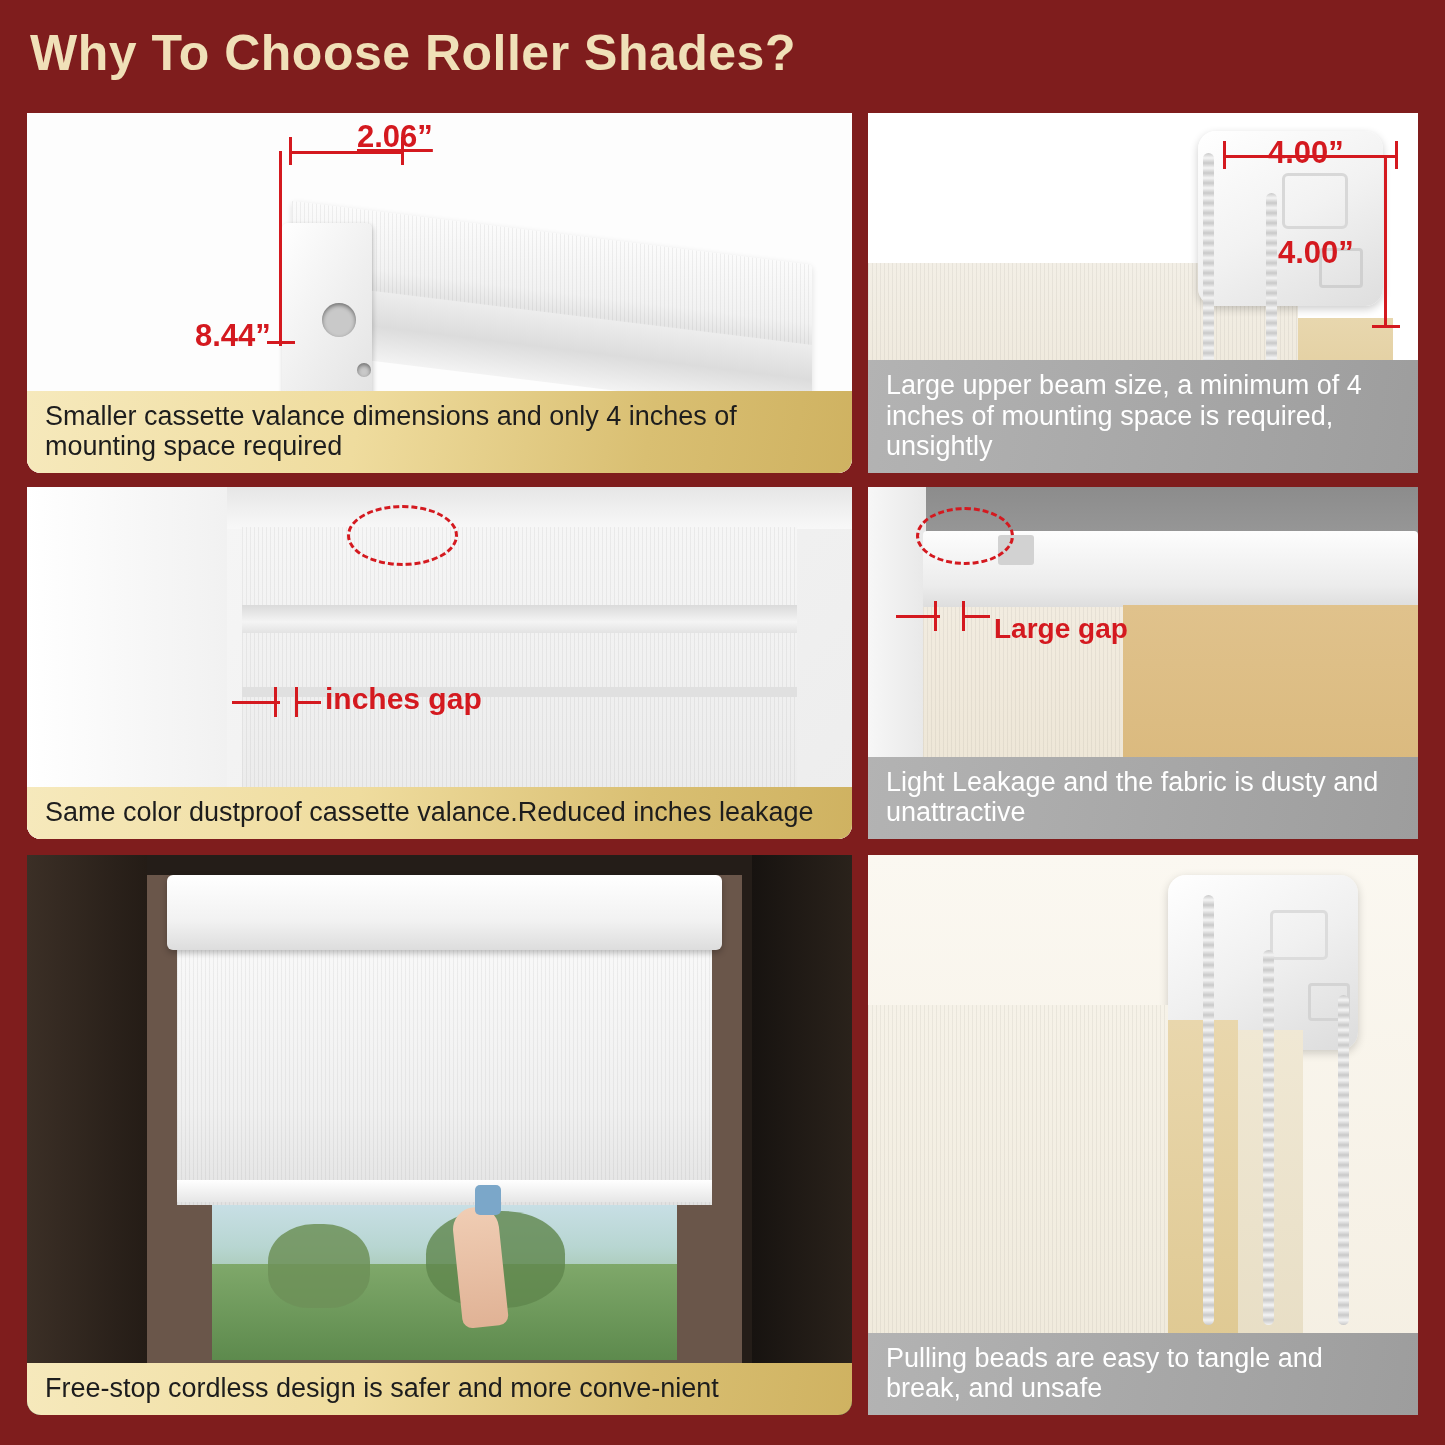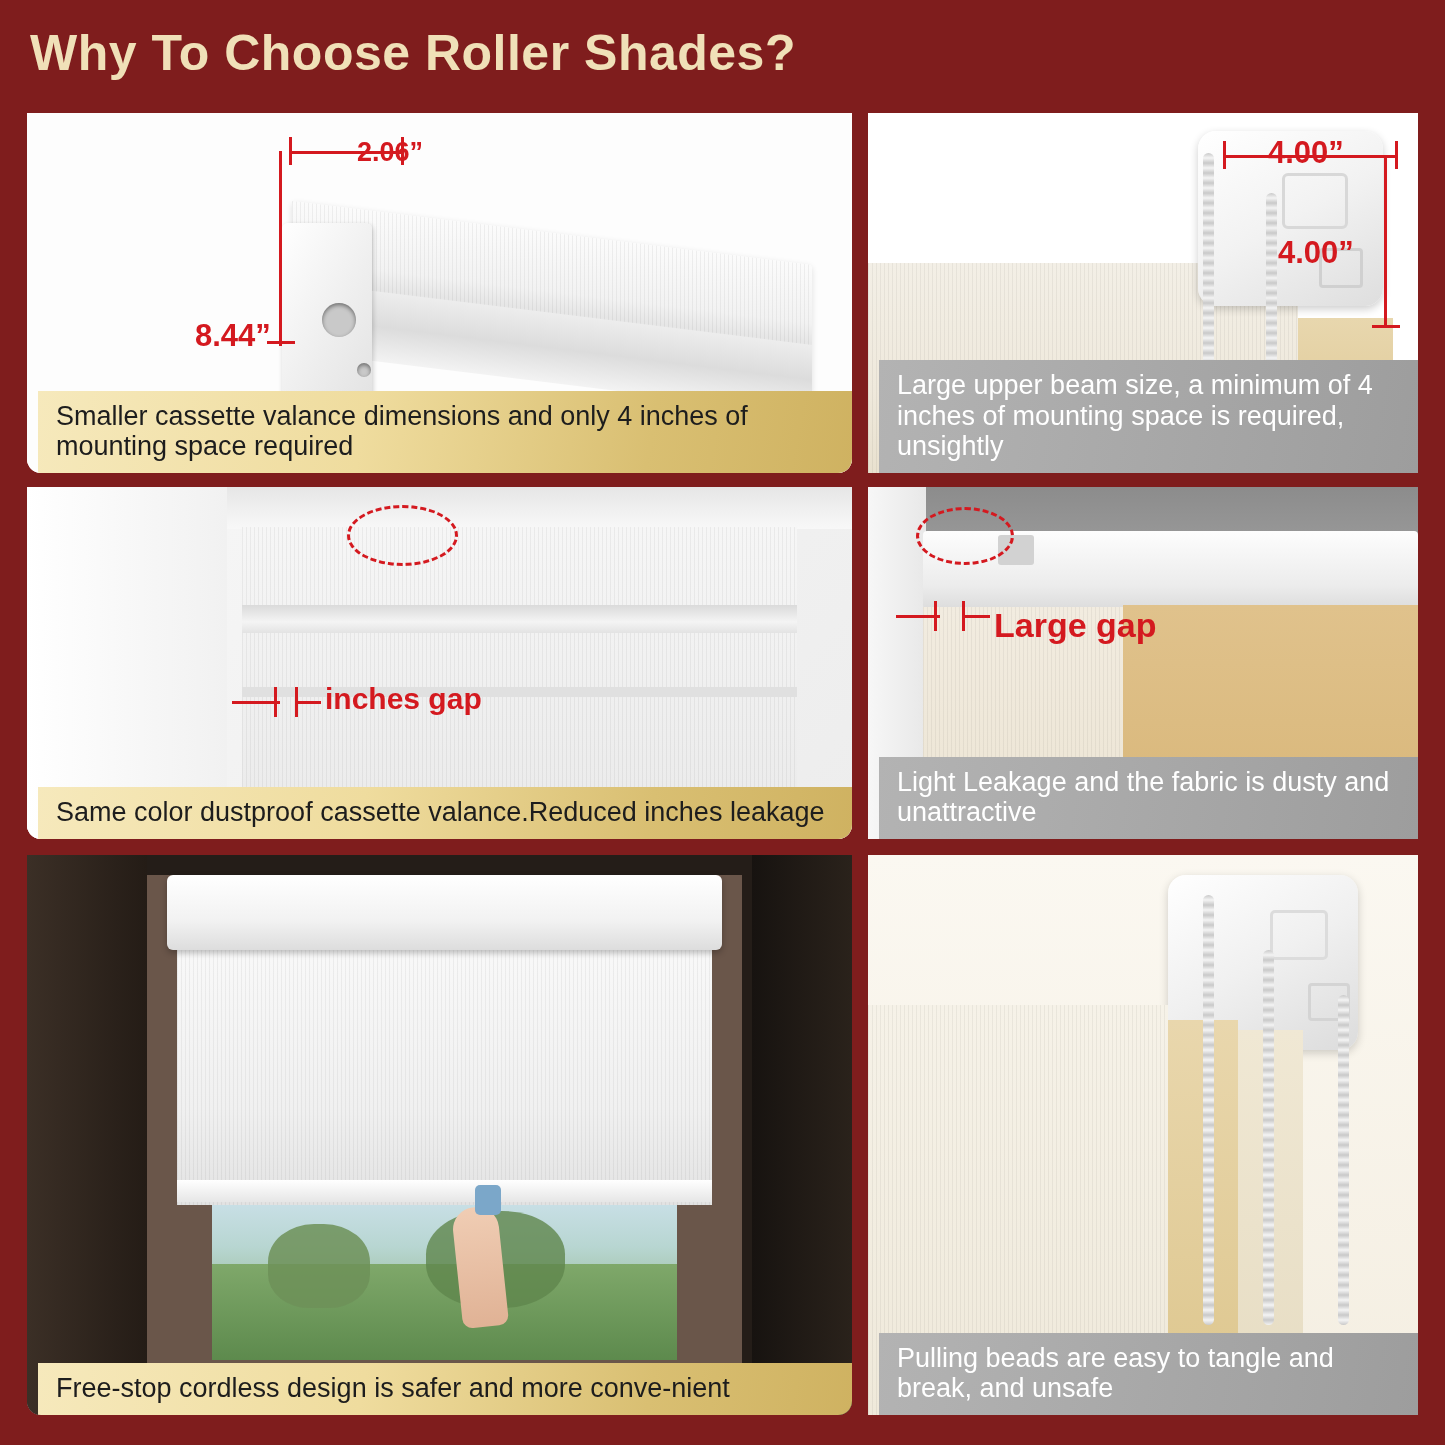--- a/index.html
+++ b/index.html
@@ -41,21 +41,20 @@
   .caption {
     position: absolute;
     left: 0;
     right: 0;
     bottom: 0;
     padding: 10px 14px 12px 18px;
     font-size: 27px;
     line-height: 1.12;
     font-weight: 500;
     box-sizing: border-box;
-    margin-left: 11px;
   }
   .caption.gold {
     background: linear-gradient(100deg, #f6e9bc 0%, #efdc9e 40%, #d9bf72 75%, #cfb261 100%);
     color: #1d1d1d;
   }
   .caption.grey {
     background: linear-gradient(100deg, #b3b3b3 0%, #a8a8a8 50%, #9d9d9d 100%);
     color: #ffffff;
   }
   .cell.gold-frame { border-radius: 0 0 14px 14px; }
@@ -246,21 +245,21 @@
         </div>
       <div class="c1-valance2"></div>
       <div class="c1-endcap"></div>
       <div class="c1-hole" style="left:295px; top:190px;"></div>
       <div class="c1-hole" style="left:295px; top:290px; width:26px; height:26px;"></div>
       <div class="c1-hole" style="left:330px; top:250px; width:14px; height:14px;"></div>
 
       <div class="redline" style="left:262px; top:38px; width:115px; height:3px;"></div>
       <div class="redline" style="left:262px; top:24px; width:3px; height:28px;"></div>
       <div class="redline" style="left:374px; top:24px; width:3px; height:28px;"></div>
-      <div class="dim-label" style="left:330px; top:24px; font-size:27px;">2.06”</div>
+      <div class="dim-label" style="left:330px; top:6px; font-size:31px;text-decoration:underline;">2.06”</div>
 
       <div class="redline" style="left:252px; top:38px; width:3px; height:195px;"></div>
       <div class="redline" style="left:240px; top:228px; width:28px; height:3px;"></div>
       <div class="dim-label" style="left:168px; top:205px; font-size:31px;">8.44”</div>
     </div>
     <div class="caption gold">Smaller cassette valance dimensions and only 4 inches of mounting space required</div>
   </div>
 
   <div class="cell" style="left:868px; top:113px; width:550px; height:360px;">
     <div class="photo">
@@ -326,21 +325,21 @@
         </div>
       <div class="c4-fabric-r"></div>
       <div style="position:absolute; left:130px; top:48px; width:36px; height:30px;
                   background:#d2d2d2; border-radius:3px;"></div>
       <div class="dashed-ellipse" style="left:48px; top:20px; width:92px; height:52px;"></div>
 
       <div class="redline" style="left:28px; top:128px; width:44px; height:3px;"></div>
       <div class="redline" style="left:66px; top:114px; width:3px; height:30px;"></div>
       <div class="redline" style="left:94px; top:114px; width:3px; height:30px;"></div>
       <div class="redline" style="left:94px; top:128px; width:28px; height:3px;"></div>
-      <div class="redtext" style="left:126px; top:119px; font-size:34px;">Large gap</div>
+      <div class="redtext" style="left:126px; top:126px; font-size:28px;">Large gap</div>
     </div>
     <div class="caption grey">Light Leakage and the fabric is dusty and unattractive</div>
   </div>
 
   <div class="cell gold-frame" style="left:27px; top:855px; width:825px; height:560px;">
     <div class="photo">
       <div class="c5-room"></div>
       <div class="c5-wall-l"></div>
       <div class="c5-wall-r"></div>
       <div class="c5-window-frame"></div>

